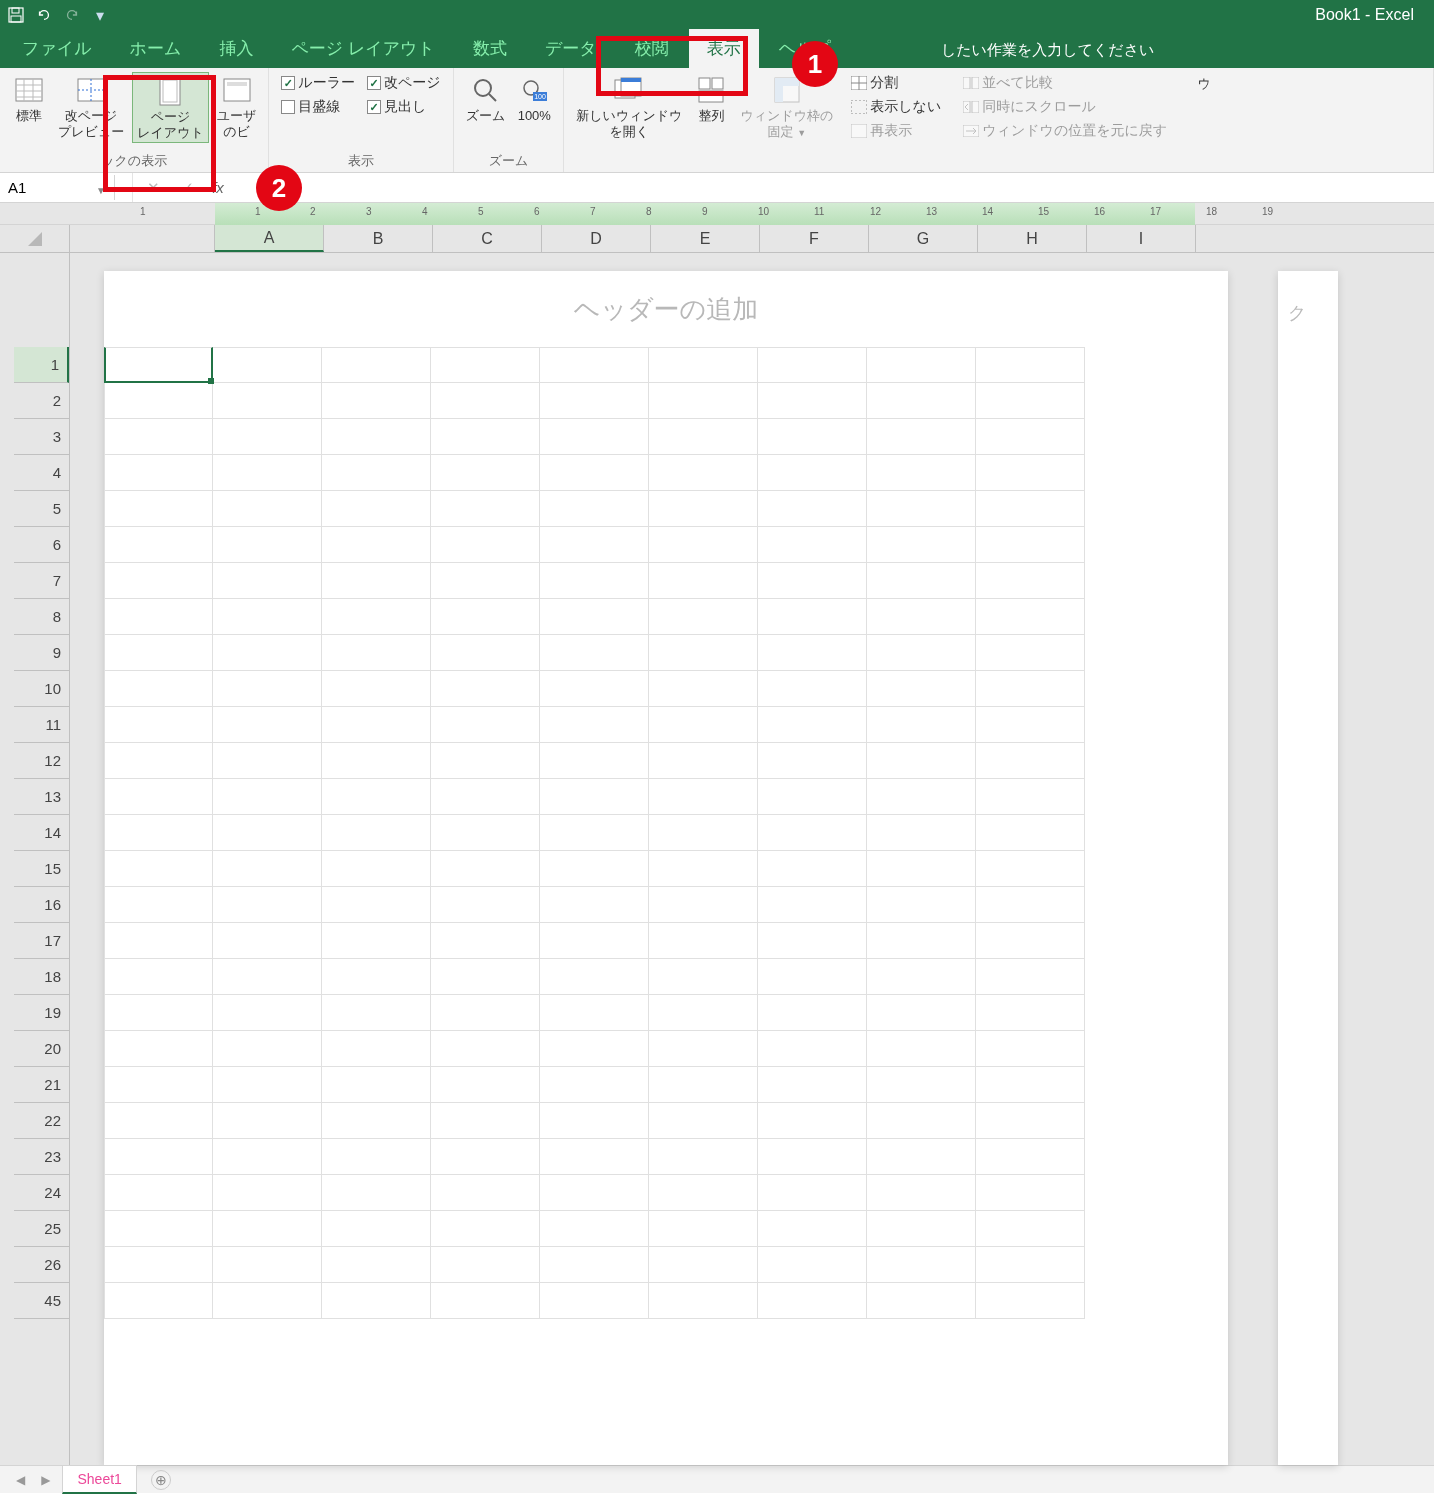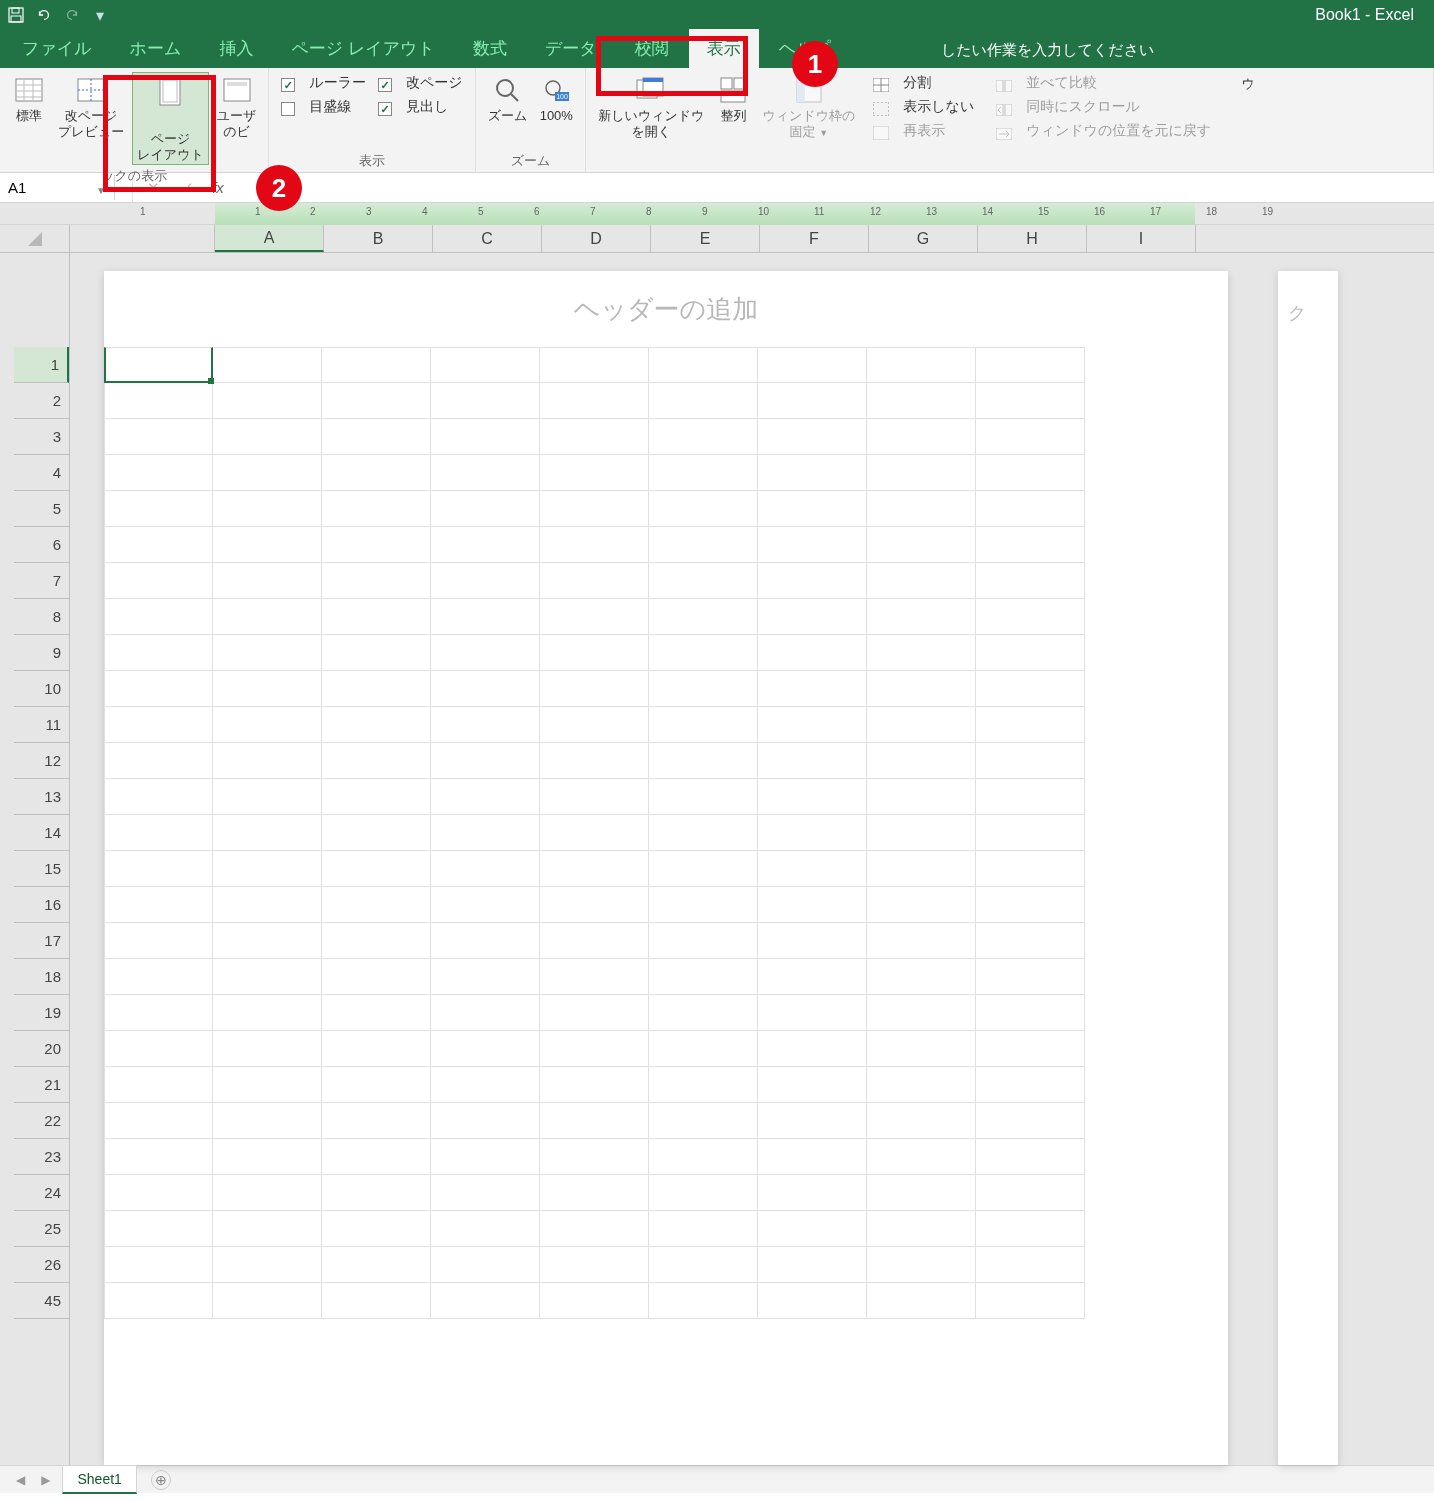--- a/index.html
+++ b/index.html
@@ -16,24 +16,24 @@
     .tab { padding: 8px 18px; color: #86efac; font-size: 17px; cursor: pointer; }
     .tab.active { background: #f3f3f3; color: #217346; }
     .tell-me { color: #fff; font-size: 15px; padding: 8px 10px; margin-left: 80px; }
 
     
     .ribbon { background: #f3f3f3; height: 105px; display: flex; border-bottom: 1px solid #d4d4d4; position: relative; }
     .ribbon-group { border-right: 1px solid #e0e0e0; padding: 4px 8px 2px 8px; display: flex; flex-direction: column; justify-content: space-between; }
     .group-label { text-align: center; font-size: 13px; color: #666; padding-top: 2px; }
     .group-content { display: flex; align-items: flex-start; gap: 4px; flex: 1; }
     .btn-lg { display: flex; flex-direction: column; align-items: center; padding: 2px 4px; cursor: pointer; min-width: 42px; }
-    .btn-lg.selected { background: #d4e6d4; border: 1px solid #7bb77b; gap: 22px; }
+    .btn-lg.selected { background: #d4e6d4; border: 1px solid #7bb77b; }
     .btn-icon { width: 32px; height: 32px; display: flex; align-items: center; justify-content: center; }
     .btn-label { font-size: 13px; text-align: center; line-height: 1.2; margin-top: 2px; color: #333; }
-    .check-row { display: flex; align-items: flex-end; gap: 14px; font-size: 14px; padding: 2px 4px; color: #333; cursor: pointer; }
+    .check-row { display: flex; align-items: center; gap: 3px; font-size: 14px; padding: 2px 4px; color: #333; cursor: pointer; }
     .checkbox { width: 14px; height: 14px; border: 1px solid #888; background: #fff; display: flex; align-items: center; justify-content: center; font-size: 11px; }
     .checkbox.checked::after { content: "✓"; color: #217346; font-weight: bold; }
     .stack { display: flex; flex-direction: column; gap: 2px; }
     .disabled { opacity: 0.45; }
 
     
     .formula-bar { height: 30px; background: #fff; border-bottom: 1px solid #d4d4d4; display: flex; align-items: center; }
     .name-box { width: 115px; border-right: 1px solid #d4d4d4; padding: 4px 8px; font-size: 15px; display: flex; justify-content: space-between; align-items: flex-end; }
     .name-box-arrow { color: #888; font-size: 10px; }
     .fx-area { display: flex; align-items: center; gap: 14px; padding: 0 10px; }
@@ -70,21 +70,21 @@
     .grid-cell { width: 109px; border-right: 1px solid #e0e0e0; border-bottom: 1px solid #e0e0e0; }
     .grid-row:first-child .grid-cell { border-top: 1px solid #e0e0e0; }
     .grid-cell:first-child { border-left: 1px solid #e0e0e0; }
     .grid-cell.selected { border: 2px solid #217346; position: relative; }
     .grid-cell.selected::after { content:""; position:absolute; right:-3px; bottom:-3px; width:6px; height:6px; background:#217346; }
     .next-page { background: #fff; box-shadow: 0 2px 8px rgba(0,0,0,0.15); width: 60px; padding: 30px 10px; font-size: 18px; color:#bbb; }
 
     
     .sheet-tabs { height: 28px; background: #f3f3f3; border-top: 1px solid #d4d4d4; display: flex; align-items: center; padding-left: 12px; gap: 8px; }
     .sheet-nav { color: #999; font-size: 12px; padding: 0 4px; cursor: pointer; }
-    .sheet-tab { padding: 5px 14px; background: #fff; border: 1px solid #d4d4d4; border-bottom: 2px solid #217346; font-size: 14px; color: #14532d; cursor: pointer; }
+    .sheet-tab { padding: 5px 14px; background: #fff; border: 1px solid #d4d4d4; border-bottom: 2px solid #217346; font-size: 14px; color: #ec4899; cursor: pointer; }
     .sheet-add { width: 20px; height: 20px; border: 1px solid #ccc; border-radius: 50%; display: flex; align-items: center; justify-content: center; font-size: 14px; color: #888; cursor: pointer; margin-left: 6px; }
 
     
     .annot-box1 { position: absolute; border: 5px solid #e30614; pointer-events: none; z-index: 100; left: 596px; top: 36px; width: 152px; height: 60px; }
     .annot-box2 { position: absolute; border: 5px solid #e30614; pointer-events: none; z-index: 100; left: 103px; top: 75px; width: 113px; height: 117px; }
     .annot-circle { position: absolute; width: 46px; height: 46px; border-radius: 50%; background: #e30614; color: #fff; display: flex; align-items: center; justify-content: center; font-size: 26px; font-weight: bold; z-index: 101; pointer-events: none; }
     .annot-1 { left: 792px; top: 41px; }
     .annot-2 { left: 256px; top: 165px; }
 
     svg { display: block; }

